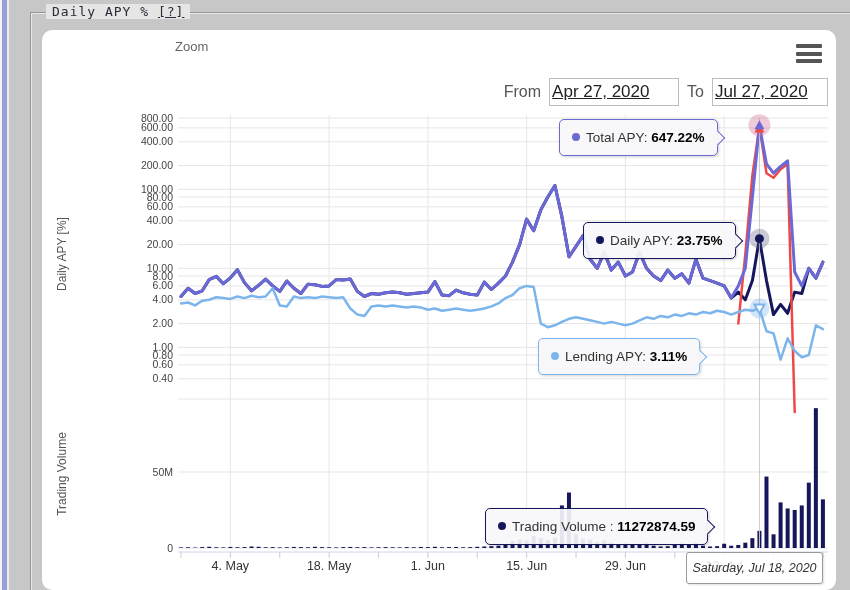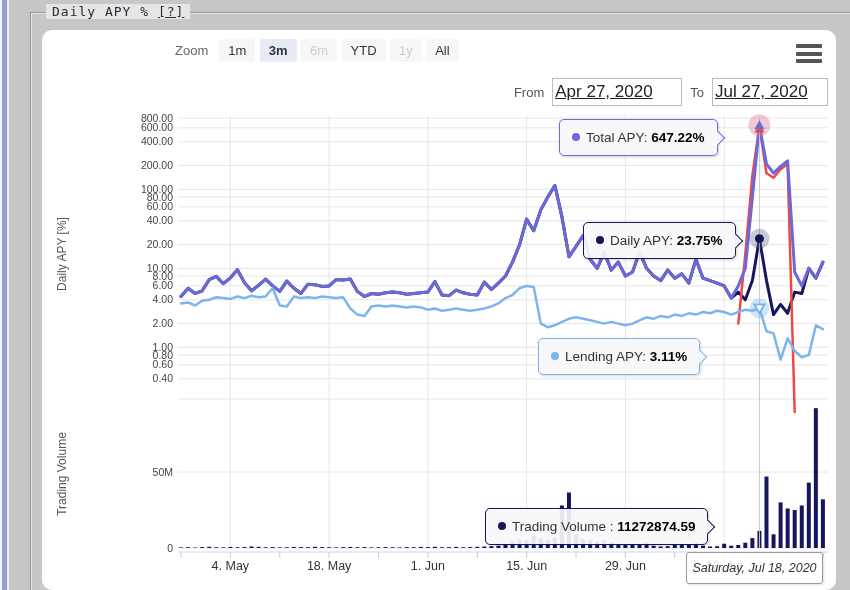--- a/index.html
+++ b/index.html
@@ -14,21 +14,21 @@
   .groupbox-legend .help{text-decoration:underline;cursor:pointer;}
   .panel{position:absolute;left:42px;top:30px;width:794px;height:560px;background:#ffffff;border-radius:10px;}
   
   .zoom-row{position:absolute;left:133px;top:9px;display:flex;align-items:center;gap:9px;}
   .zoom-label{color:#666;font-size:13px;margin-right:2px;}
   .zbtn{font-size:13px;color:#333;background:#f7f7f7;border:none;border-radius:2px;
         padding:5px 9px;cursor:pointer;line-height:1;}
   .zbtn.selected{background:#e6ebf5;font-weight:bold;}
   .zbtn.disabled{color:#cccccc;cursor:default;}
   .range-row{position:absolute;right:8px;top:48px;display:flex;align-items:center;gap:8px;}
-  .range-label{color:#555;font-size:13px;}
+  .range-label{color:#555;font-size:16px;}
   .range-input{border:1px solid #bdbdbd;height:24px;text-align:left;font-size:17px;color:#222;
         font-family:inherit;background:#fff;text-decoration:underline;}
   .range-input.from{width:124px;} .range-input.to{width:110px;}
   .burger{position:absolute;right:14px;top:14px;width:26px;height:19px;cursor:pointer;
         display:flex;flex-direction:column;justify-content:space-between;}
   .burger span{display:block;height:4px;background:#555;border-radius:1px;}
   
   .tt{position:absolute;background:rgba(247,247,250,0.92);border:1px solid var(--c);border-radius:5px;
       padding:10px 12px;font-size:13.5px;color:#333;white-space:nowrap;
       box-shadow:1px 1px 3px rgba(0,0,0,0.18);z-index:5;}
@@ -52,21 +52,20 @@
 <div class="groupbox"></div>
 <div class="groupbox-legend">
   <span>Daily APY %</span>
   <span class="help">[?]</span>
 </div>
 
 <div class="panel">
 
   <div class="zoom-row">
     <span class="zoom-label">Zoom</span>
-    <span id="zoom-buttons"><button class="zbtn ">1m</button> <button class="zbtn selected">3m</button> <button class="zbtn disabled">6m</button> <button class="zbtn ">YTD</button> <button class="zbtn disabled">1y</button> <button class="zbtn ">All</button> </span>
   </div>
 
   <div class="burger">
     <span></span>
     <span></span>
     <span></span>
   </div>
 
   <div class="range-row">
     <span class="range-label">From</span>

